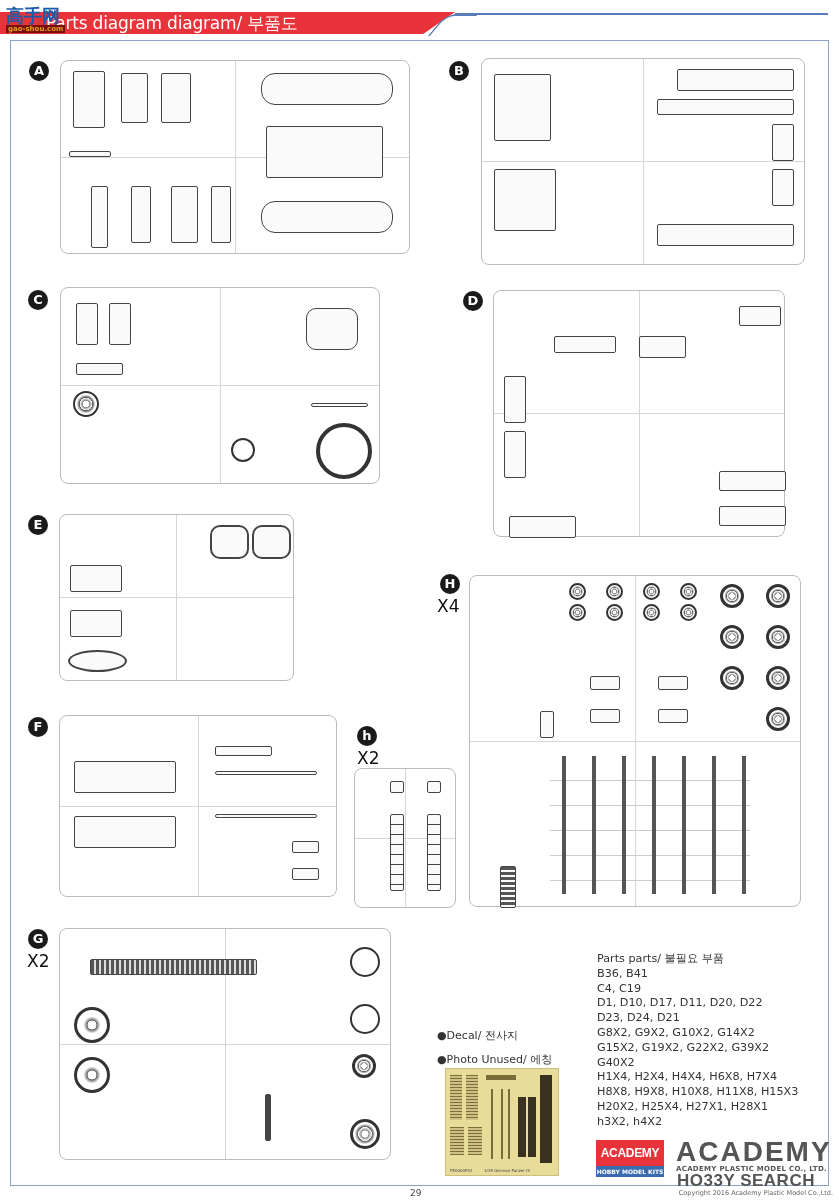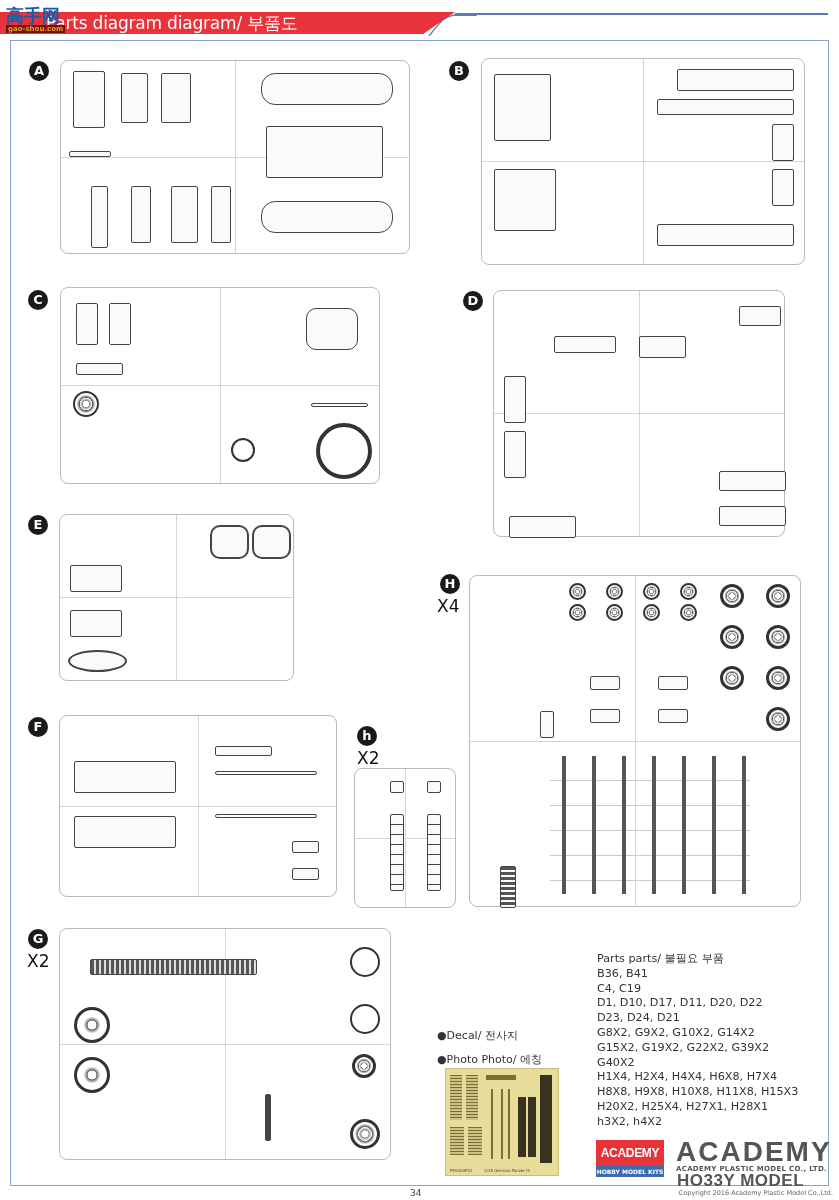--- a/index.html
+++ b/index.html
@@ -160,21 +160,21 @@
   <div class="wheel" style="left:14px;top:78px;width:30px;height:30px;background:radial-gradient(circle,#fff 20%,#666 22%,#fff 40%)"></div>
   <div class="wheel" style="left:14px;top:128px;width:30px;height:30px;background:radial-gradient(circle,#fff 20%,#666 22%,#fff 40%)"></div>
   <div class="wheel" style="left:290px;top:18px;width:26px;height:26px;border-width:2px;background:#fff"></div>
   <div class="wheel" style="left:290px;top:75px;width:26px;height:26px;border-width:2px;background:#fff"></div>
   <div class="wheel" style="left:292px;top:125px;width:18px;height:18px"></div>
   <div class="wheel" style="left:290px;top:190px;width:24px;height:24px"></div>
   <div class="part" style="left:205px;top:165px;width:4px;height:45px;background:#444"></div>
 </div>
 
 <div class="legend" style="top:1028px">●Decal/ 전사지</div>
-<div class="legend" style="top:1052px">●Photo Photo/ 에칭</div>
+<div class="legend" style="top:1052px">●Photo Unused/ 에칭</div>
 <div class="pe-sheet">
   <div class="s" style="left:4px;top:6px;width:12px;height:45px;background:repeating-linear-gradient(#7a6d3a 0 1px,#cfc184 1px 3px)"></div>
   <div class="s" style="left:20px;top:6px;width:12px;height:45px;background:repeating-linear-gradient(#7a6d3a 0 1px,#cfc184 1px 3px)"></div>
   <div class="s" style="left:40px;top:6px;width:30px;height:5px"></div>
   <div class="s" style="left:45px;top:20px;width:2px;height:70px"></div>
   <div class="s" style="left:55px;top:20px;width:2px;height:70px"></div>
   <div class="s" style="left:62px;top:20px;width:2px;height:70px"></div>
   <div class="s" style="left:72px;top:28px;width:8px;height:60px;background:#3a3220"></div>
   <div class="s" style="left:82px;top:28px;width:8px;height:60px;background:#3a3220"></div>
   <div class="s" style="left:94px;top:6px;width:12px;height:88px;background:#3a3220"></div>
@@ -196,16 +196,16 @@
   <div>H1X4, H2X4, H4X4, H6X8, H7X4</div>
   <div>H8X8, H9X8, H10X8, H11X8, H15X3</div>
   <div>H20X2, H25X4, H27X1, H28X1</div>
   <div>h3X2, h4X2</div>
 </div>
 
 <div class="acad-red">ACADEMY</div>
 <div class="acad-blue">HOBBY MODEL KITS</div>
 <div class="acad-big">ACADEMY</div>
 <div class="acad-co">ACADEMY PLASTIC MODEL CO., LTD.</div>
-<div class="hobby">HO33Y MODEL</div>
-
-<div class="page-num">34</div>
+<div class="hobby">HO33Y SEARCH</div>
+
+<div class="page-num">29</div>
 <div class="copyright">Copyright 2016 Academy Plastic Model Co.,Ltd.</div>
 
 </body></html>

